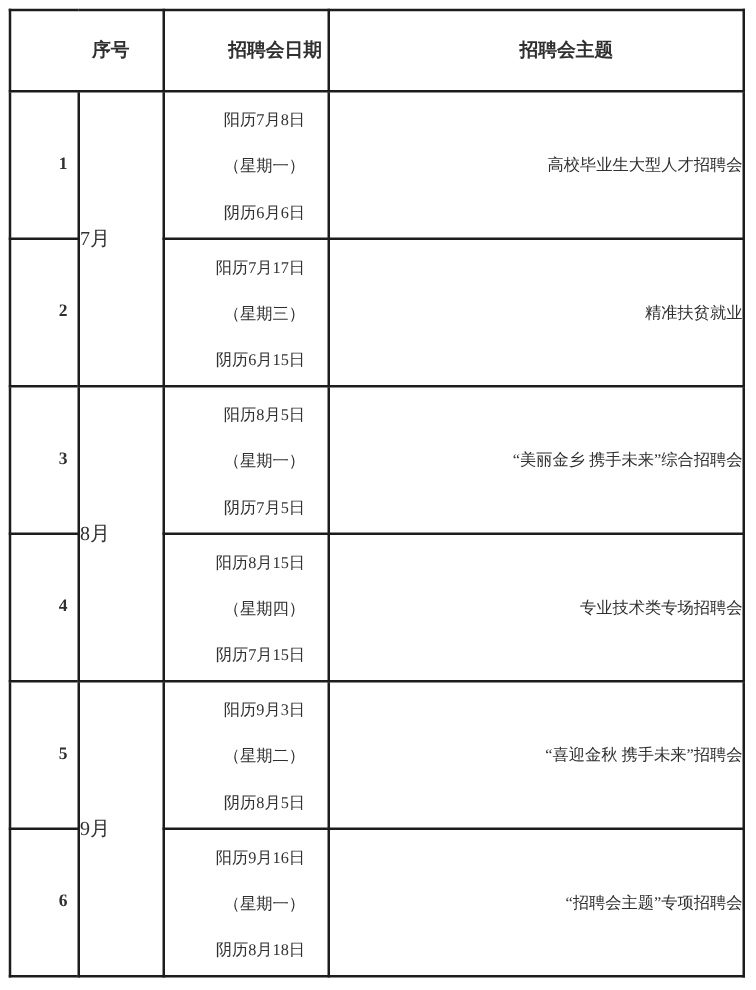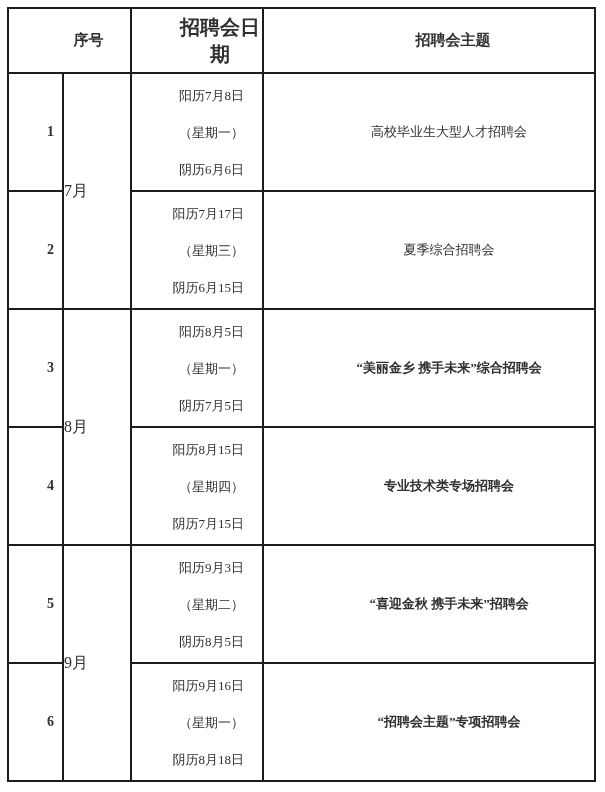--- a/index.html
+++ b/index.html
@@ -33,21 +33,21 @@
   tr.header-row { height: 65px; }
   tr.body-row   { height: 118px; }
 
   th.th-serial {
     font-size: 15px;
     font-weight: bold;
     text-align: center;
     padding-left: 38px; 
   }
   th.th-date {
-    font-size: 20px;
+    font-size: 15px;
     font-weight: bold;
     text-align: center;
     padding-left: 46px;
   }
   th.th-theme {
     font-size: 15px;
     font-weight: bold;
     text-align: center;
     padding-left: 48px;
   }
@@ -63,25 +63,25 @@
     padding-right: 2px;
   }
   td.date-cell {
     font-size: 13px;
     text-align: right;
     padding-right: 18px;
   }
   td.date-cell .date-line { line-height: 37px; white-space: nowrap; }
   td.theme-cell {
     font-size: 13px;
-    text-align: center;
+    text-align: right;
     padding-left: 40px;
     margin-top: 45px;
   }
-  td.theme-cell.theme-bold { font-weight: bold; }
+  td.theme-cell.theme-bold { font-weight: normal; }
 </style>
 </head>
 <body>
 
 <div class="page">
   <table class="doc-table">
     <colgroup>
       <col style="width:55px">
       <col style="width:68px">
       <col style="width:132px">
@@ -106,21 +106,21 @@
       <td class="theme-cell">高校毕业生大型人才招聘会</td>
     </tr>
 
     <tr class="body-row">
       <td class="serial-cell">2</td>
       <td class="date-cell">
         <div class="date-line">阳历7月17日</div>
         <div class="date-line">（星期三）</div>
         <div class="date-line">阴历6月15日</div>
       </td>
-      <td class="theme-cell">夏季综合招聘会</td>
+      <td class="theme-cell">精准扶贫就业</td>
     </tr>
 
     <tr class="body-row">
       <td class="serial-cell">3</td>
       <td class="month-cell" rowspan="2">8月</td>
       <td class="date-cell">
         <div class="date-line">阳历8月5日</div>
         <div class="date-line">（星期一）</div>
         <div class="date-line">阴历7月5日</div>
       </td>

